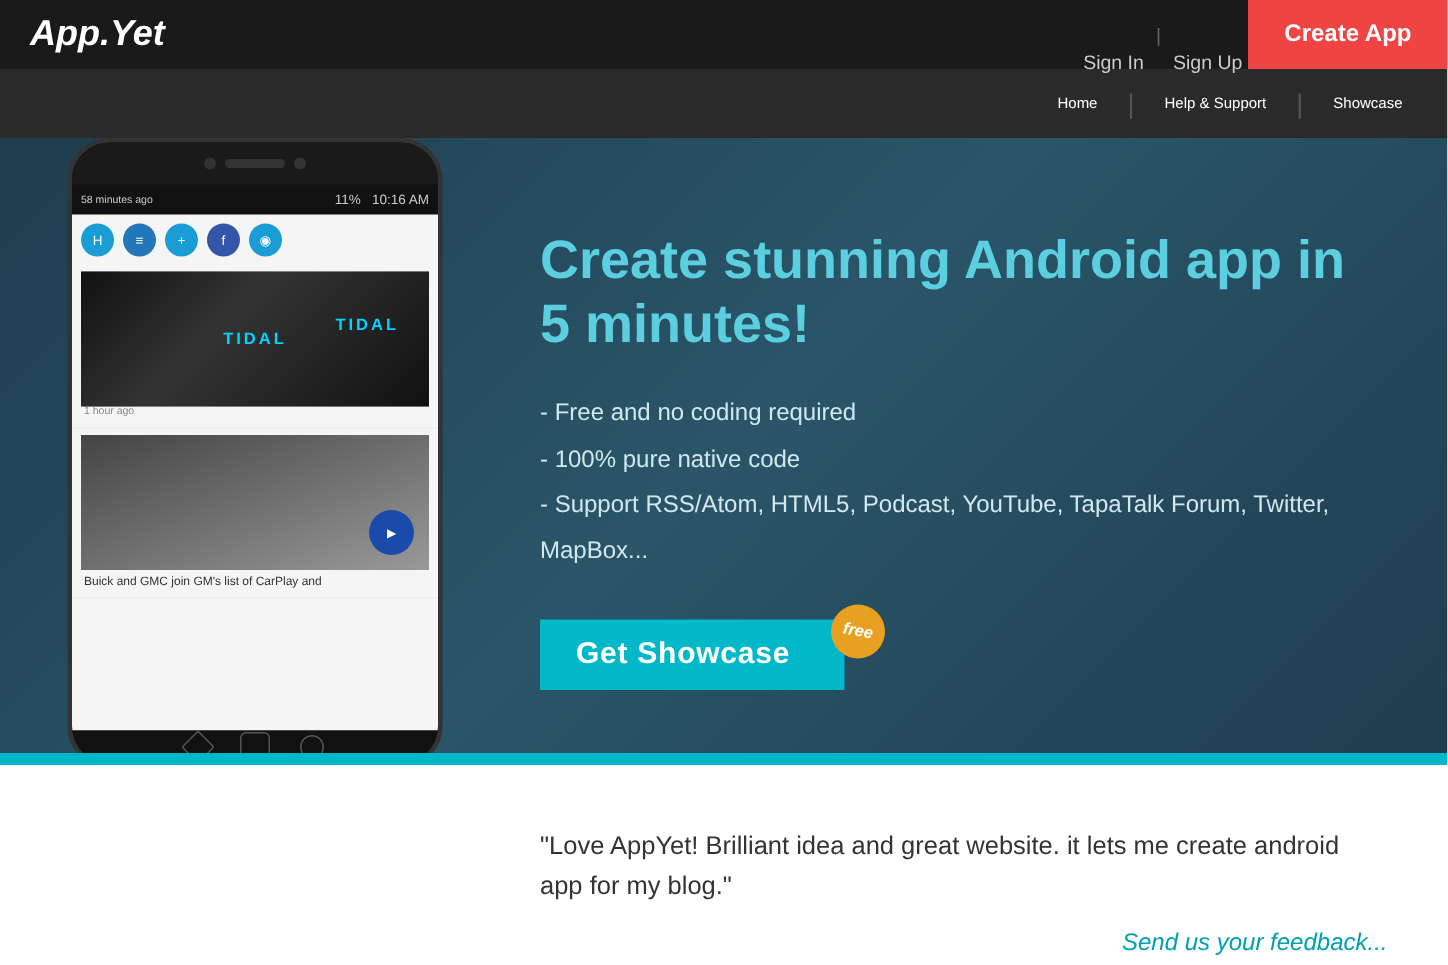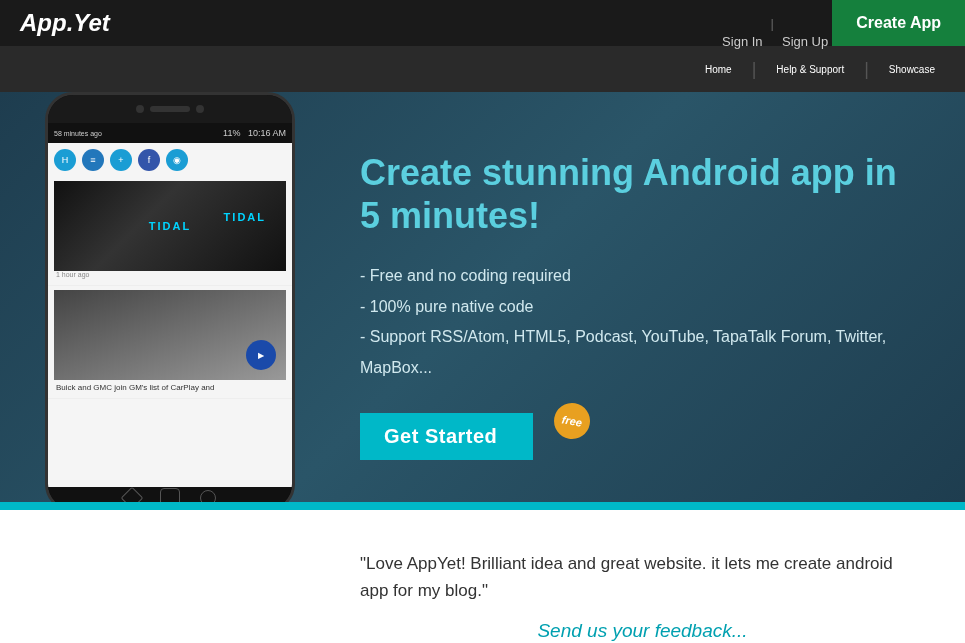--- a/index.html
+++ b/index.html
@@ -35,21 +35,21 @@
     }
     .auth-links a {
       color: #cccccc;
       text-decoration: none;
       margin-top: 37px;
     }
     .auth-links .divider {
       color: #666;
     }
     .create-app-btn {
-      background: #15803d;
+      background: #ef4444;
       color: #ffffff;
       border: none;
       padding: 0 24px;
       height: 46px;
       font-size: 16px;
       font-weight: bold;
       cursor: pointer;
       white-space: nowrap;
     }
 
@@ -282,24 +282,24 @@
     }
     .testimonial-text {
       color: #333;
       font-size: 17px;
       line-height: 1.6;
       margin-bottom: 16px;
     }
     .feedback-link {
       color: #00a0b0;
       font-style: italic;
-      font-size: 19px;
+      font-size: 16px;
       text-decoration: none;
       display: block;
-      text-align: center;
+      text-align: right;
     }
 
     
     .icon-circle {
       width: 22px;
       height: 22px;
       background: #00b8d4;
       border-radius: 50%;
       display: inline-flex;
       align-items: center;
@@ -394,21 +394,21 @@
   </div>
 
   <div class="hero-text">
     <div class="hero-headline">Create stunning Android app in 5 minutes!</div>
     <div class="hero-features">
       <div>- Free and no coding required</div>
       <div>- 100% pure native code</div>
       <div>- Support RSS/Atom, HTML5, Podcast, YouTube, TapaTalk Forum, Twitter, MapBox...</div>
     </div>
     <div class="get-started-wrap">
-      <button class="get-started-btn">Get Started</button>
+      <button class="get-started-btn">Get Showcase</button>
       <div class="free-badge">free</div>
     </div>
   </div>
 </div>
 
 <div class="bottom-teal-bar"></div>
 
 <div class="testimonial-section">
   <p class="testimonial-text">"Love AppYet! Brilliant idea and great website. it lets me create android app for my blog."</p>
   <a href="#" class="feedback-link">Send us your feedback...</a>

